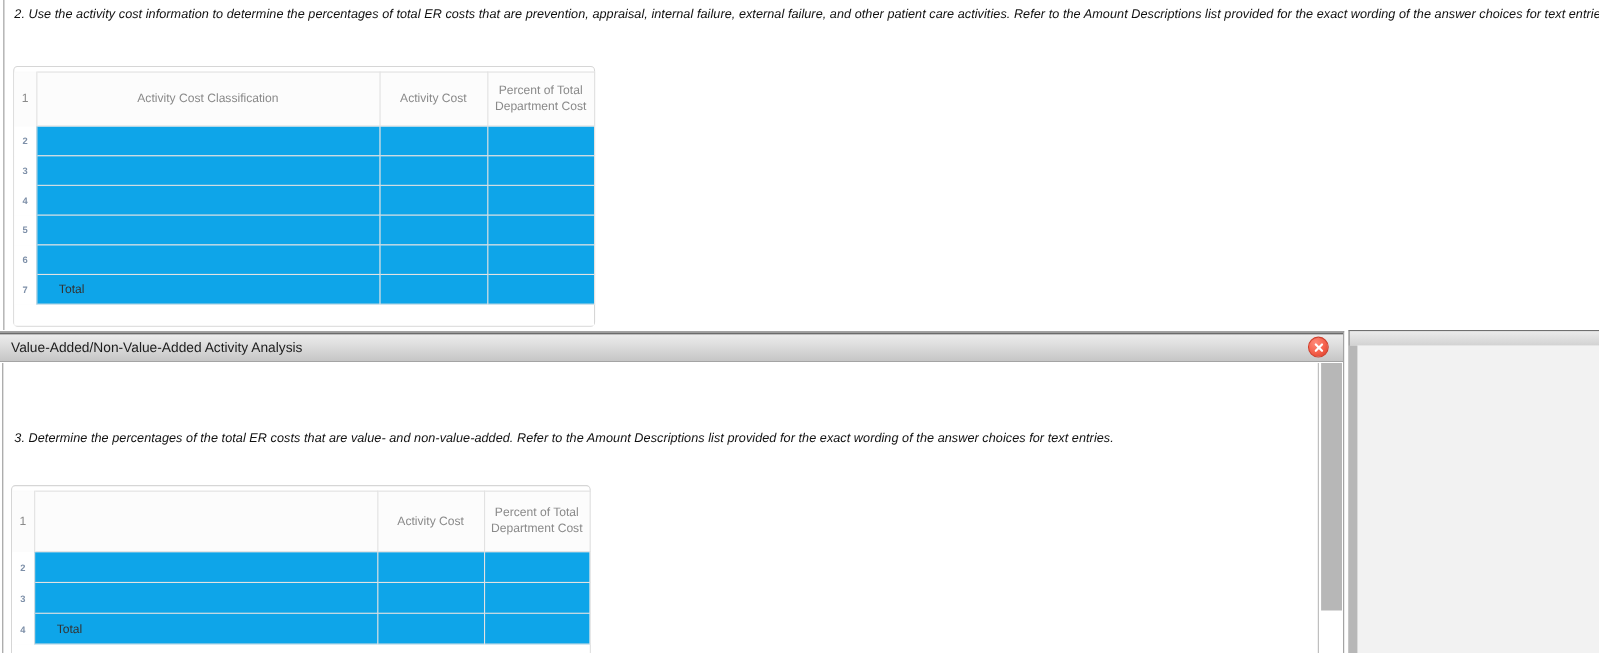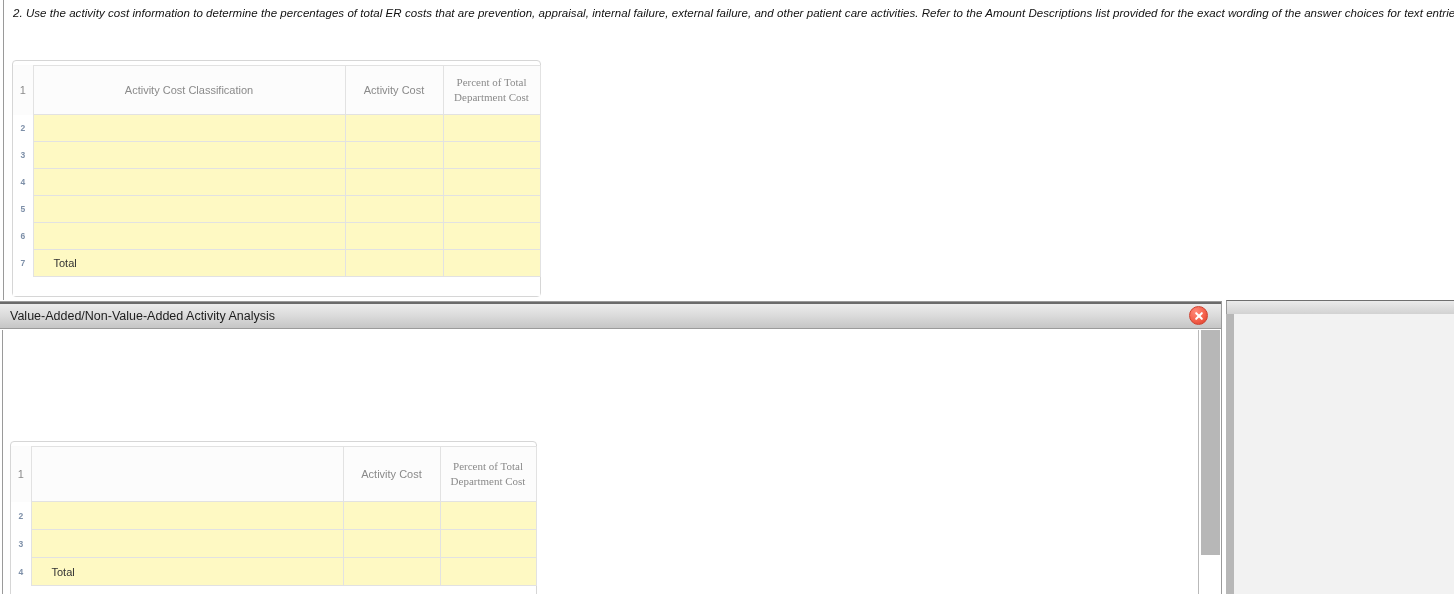--- a/index.html
+++ b/index.html
@@ -56,21 +56,21 @@
     border-radius: 4px;
     padding: 4px 0 0 0;
   }
   .sheet {
     border-collapse: collapse;
     table-layout: fixed;
     background: #fbfbfb;
   }
   .sheet td {
     border: 1px solid #e2e2e2;
-    background: #fef9c3;
+    background: #0ea5e9;
     padding: 0;
     vertical-align: middle;
   }
   .sheet tr.header-row td {
     background: #fcfcfc;
     text-align: center;
     color: #8a8a8a;
     font-size: 11px;
     line-height: 15px;
     font-weight: 400;
@@ -112,21 +112,21 @@
   
   #sheet2-wrap { left: 10px; top: 412px; width: 527px; }
   #sheet2 { width: 100%; }
   #sheet2 col.c-num    { width: 20px; }
   #sheet2 col.c-class  { width: 312px; }
   #sheet2 col.c-act    { width: 97px; }
   #sheet2 col.c-pct    { width: 96px; }
   #sheet2 tr.header-row td { height: 55px; }
   #sheet2 tr.body-row td { height: 28px; }
 
-  .hdr-two-line { display: block; font-family: Liberation Serif, serif; }
+  .hdr-two-line { display: block; }
 
   
   .right-panel {
     position: absolute;
     left: 1226px; top: 300px;
     width: 228px; height: 294px;
     background: #f2f2f2;
     border-left: 1px solid #9a9a9a;
   }
   .right-panel-bar {
@@ -318,20 +318,21 @@
   <div class="modal">
 
     <div class="modal-titlebar">
       <div class="modal-title">Value-Added/Non-Value-Added Activity Analysis</div>
       <div class="close-btn"></div>
     </div>
 
     <div class="modal-body">
       <div class="modal-left-rule"></div>
 
+      <div class="q-text" id="q3-text" style="top:63px;">3. Determine the percentages of the total ER costs that are value- and non-value-added. Refer to the Amount Descriptions list provided for the exact wording of the answer choices for text entries.</div>
 
       <div class="sheet-wrap" id="sheet2-wrap" style="top:111px;">
         <table class="sheet" id="sheet2">
           <colgroup>
             <col class="c-num">
               <col class="c-class">
               <col class="c-act">
               <col class="c-pct">
           </colgroup>
           <tbody>

